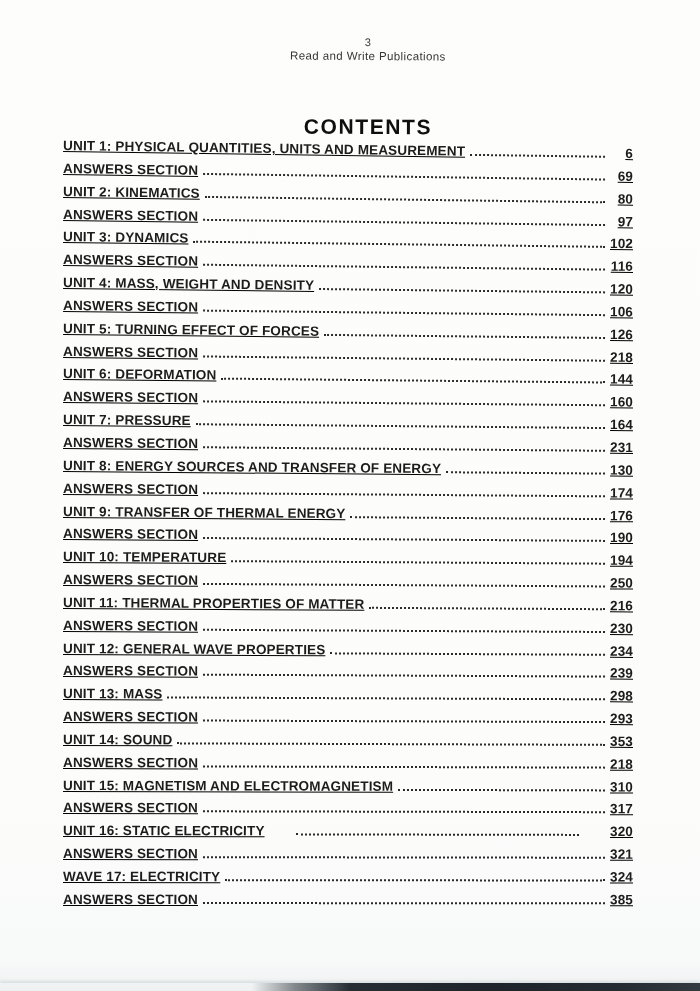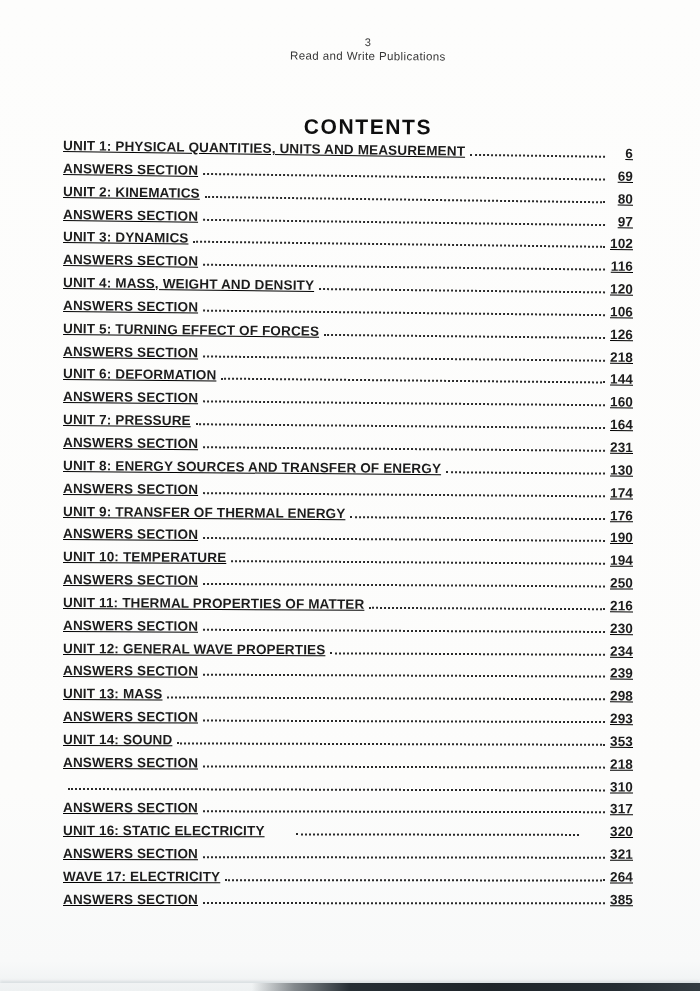--- a/index.html
+++ b/index.html
@@ -214,20 +214,21 @@
     <span class="label">UNIT 14: SOUND</span>
     <span class="leader"></span>
     <span class="pnum">353</span>
   </div>
     <div class="row" style="transform: rotate(0.172deg);">
     <span class="label">ANSWERS SECTION</span>
     <span class="leader"></span>
     <span class="pnum">218</span>
   </div>
     <div class="row" style="transform: rotate(0.148deg);">
+    <span class="label">UNIT 15: MAGNETISM AND ELECTROMAGNETISM</span>
     <span class="leader"></span>
     <span class="pnum">310</span>
   </div>
     <div class="row" style="transform: rotate(0.124deg);">
     <span class="label">ANSWERS SECTION</span>
     <span class="leader"></span>
     <span class="pnum">317</span>
   </div>
     <div class="row" style="transform: rotate(0.1deg); gap: 26px;">
     <span class="label">UNIT 16: STATIC ELECTRICITY</span>
@@ -235,21 +236,21 @@
     <span class="pnum">320</span>
   </div>
     <div class="row" style="transform: rotate(0.076deg);">
     <span class="label">ANSWERS SECTION</span>
     <span class="leader"></span>
     <span class="pnum">321</span>
   </div>
     <div class="row" style="transform: rotate(0.052deg);">
     <span class="label">WAVE 17: ELECTRICITY</span>
     <span class="leader"></span>
-    <span class="pnum">264</span>
+    <span class="pnum">324</span>
   </div>
     <div class="row" style="transform: rotate(0.028deg);">
     <span class="label">ANSWERS SECTION</span>
     <span class="leader"></span>
     <span class="pnum">385</span>
   </div>
   </div>
 
 <div class="bottom-band"></div>
 

